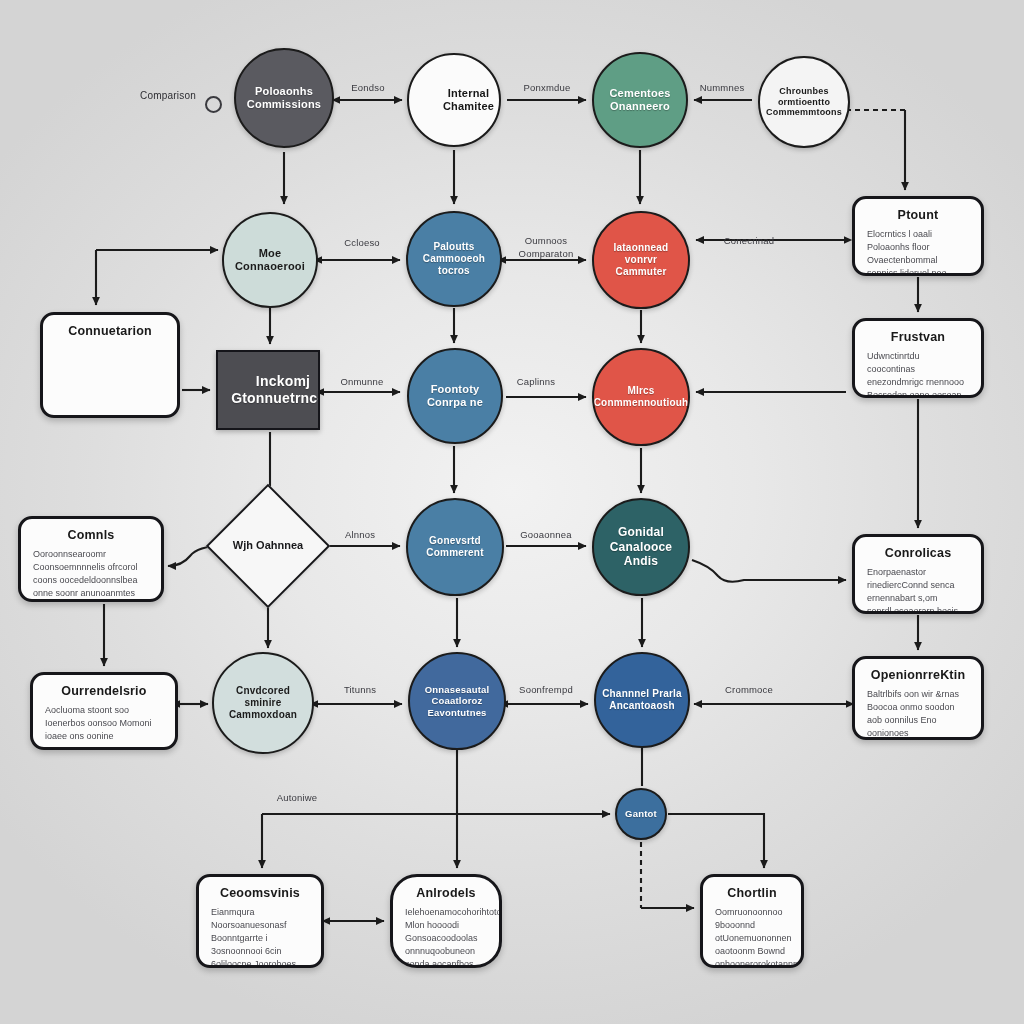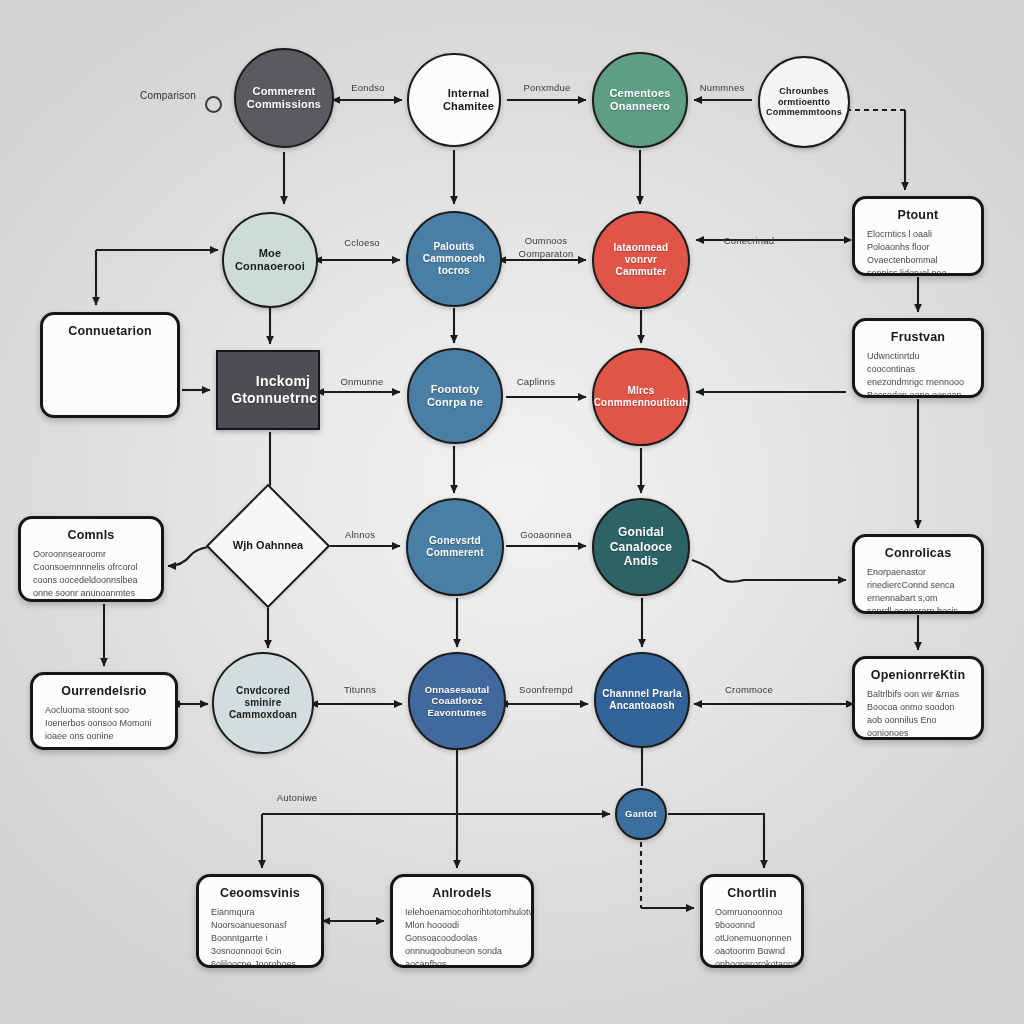--- a/index.html
+++ b/index.html
@@ -235,21 +235,21 @@
 
       <path d="M641,842 L641,908" stroke-dasharray="5 4"></path>
       <path d="M641,908 L694,908" marker-end="url(#ah)"></path>
 
       <line x1="330" y1="921" x2="384" y2="921" marker-end="url(#ah)" marker-start="url(#ahs)"></line>
     </g>
   </svg>
 
   <div id="nodes-layer">
       <div class="node circle dark" style="left: 234px; top: 48px; width: 100px; height: 100px;">
-        <div class="ttl" style="font-size: 11px;">Commerent Commissions</div>
+        <div class="ttl" style="font-size: 11px;">Poloaonhs Commissions</div>
       </div>
       <div class="node circle white" style="left: 407px; top: 53px; width: 94px; height: 94px;">
         <div class="ttl" style="font-size: 11px;">Internal Chamitee</div>
       </div>
       <div class="node circle green" style="left: 592px; top: 52px; width: 96px; height: 96px;">
         <div class="ttl" style="font-size: 11px;">Cementoes Onanneero</div>
       </div>
       <div class="node circle ghost" style="left: 758px; top: 56px; width: 92px; height: 92px;">
         <div class="ttl" style="font-size: 9px;">Chrounbes ormtioentto Commemmtoons</div>
       </div>
@@ -319,21 +319,21 @@
         <div class="cb">Aocluoma stoont soo Ioenerbos oonsoo Momoni ioaee ons oonine</div>
       </div>
       <div class="card" style="left: 852px; top: 656px; width: 132px; height: 84px;">
         <div class="ch">OpenionrreKtin</div>
         <div class="cb">Baltrlbifs oon wir &amp;rnas Boocoa onmo soodon aob oonnilus Eno oonionoes anaqenoonfonsa ooalcos nombenuponars.</div>
       </div>
       <div class="card" style="left: 196px; top: 874px; width: 128px; height: 94px;">
         <div class="ch">Ceoomsvinis</div>
         <div class="cb">Eianmqura Noorsoanuesonasf Boonntgarrte i 3osnoonnooi 6cin 6oliloocne Jooroboes oorscsannoeeuonossanha</div>
       </div>
-      <div class="card" style="left: 390px; top: 874px; width: 144px; height: 94px;">
+      <div class="card" style="left: 390px; top: 874px; width: 112px; height: 94px; border-radius: 27px;">
         <div class="ch">Anlrodels</div>
         <div class="cb">Ielehoenamocohorihtotomhulotvnl Mlon hoooodi Gonsoacoodoolas onnnuqoobuneon sonda aocanfbos.</div>
       </div>
       <div class="card" style="left: 700px; top: 874px; width: 104px; height: 94px;">
         <div class="ch">Chortlin</div>
         <div class="cb">Oomruonoonnoo 9booonnd otUonemuononnen oaotoonm Bownd onhoonerorokotannnz Ssantnunonne mot,snns.</div>
       </div>
     </div>
   <div id="labels-layer">
       <div class="elabel" style="left: 368px; top: 88px;">Eondso</div>

